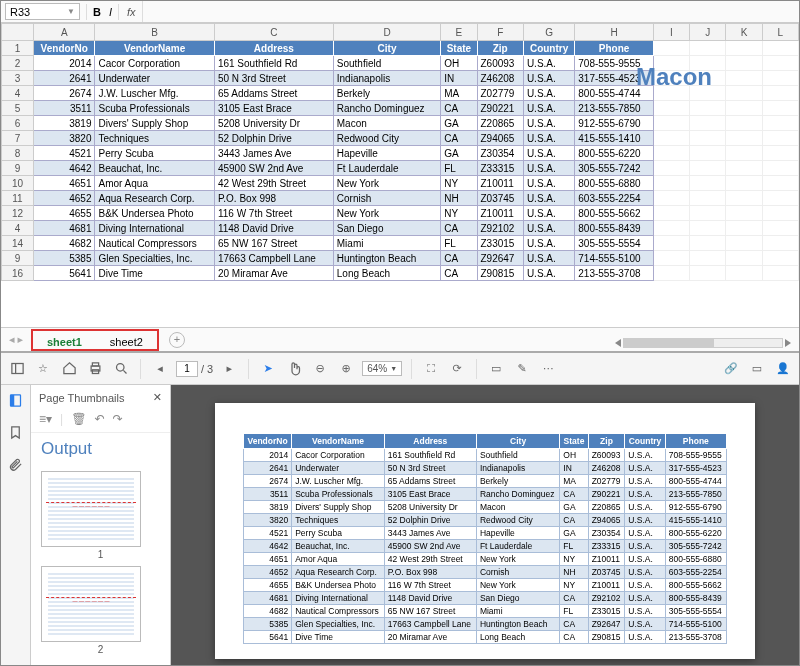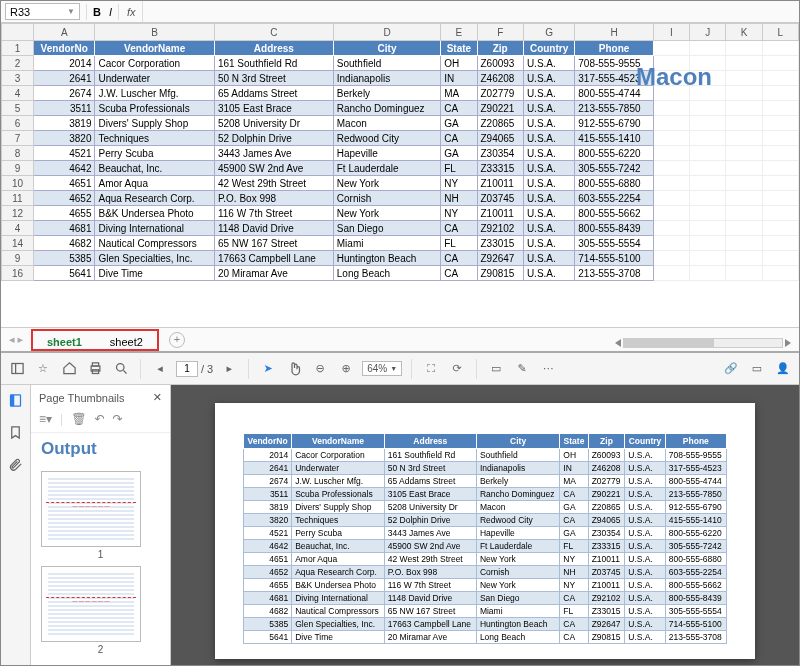--- a/index.html
+++ b/index.html
@@ -38,21 +38,21 @@
 .tbar .pg{display:flex;align-items:center;gap:3px}
 .tbar .pgin{width:22px;height:16px;border:1px solid #bbb;text-align:center;font-size:10px}
 .tbar .dd2{border:1px solid #bbb;padding:1px 4px;font-size:10px;display:flex;align-items:center;gap:3px;background:#fff}
 .lbody{flex:1;display:flex;overflow:hidden}
 .ltabs{width:30px;background:#f5f5f5;border-right:1px solid #ccc;display:flex;flex-direction:column;align-items:center;padding-top:8px;gap:14px}
 .ltabs .ic{color:#666;cursor:pointer;font-size:14px}
 .ltabs .ic.act{color:#2b7de9}
 .thpane{width:140px;background:#fff;border-right:1px solid #ccc;display:flex;flex-direction:column;font-size:11px}
 .thhdr{display:flex;align-items:flex-end;justify-content:space-between;padding:6px 8px;color:#555}
 .thtools{display:flex;gap:8px;padding:2px 8px 6px;color:#888;font-size:12px;border-bottom:1px solid #eee}
-.output-lbl{font-size:17px;font-weight:bold;color:#4f81bd;padding:6px 10px 2px}
+.output-lbl{font-size:17px;font-weight:normal;color:#4f81bd;padding:6px 10px 2px}
 .thumbs{flex:1;overflow:auto;padding:4px 10px}
 .thumb-pg{width:100px;height:76px;border:1px solid #bbb;margin:6px 0 2px;background:#fff;position:relative;padding:6px}
 .thumb-pg .bars{height:100%;background:repeating-linear-gradient(#dfe8f3,#dfe8f3 2px,#fff 2px,#fff 4px)}
 .thumb-pg .redline{position:absolute;left:4px;right:4px;top:30px;border-top:1px dashed #d33;font-size:5px;color:#d33;text-align:center}
 .thn{font-size:10px;text-align:center;color:#555}
 .pgview{flex:1;background:#555;display:flex;justify-content:center;overflow:auto;padding:18px 0}
 .page{width:540px;background:#fff;box-shadow:0 2px 8px rgba(0,0,0,.4);padding:30px 28px;position:relative}
 .ptable{border-collapse:collapse;font-size:8.5px;width:100%}
 .ptable th{background:#4f81bd;color:#fff;border:1px solid #fff;padding:2px 3px;font-weight:bold}
 .ptable td{border:1px solid #a9bdd8;padding:1px 3px;white-space:nowrap}

